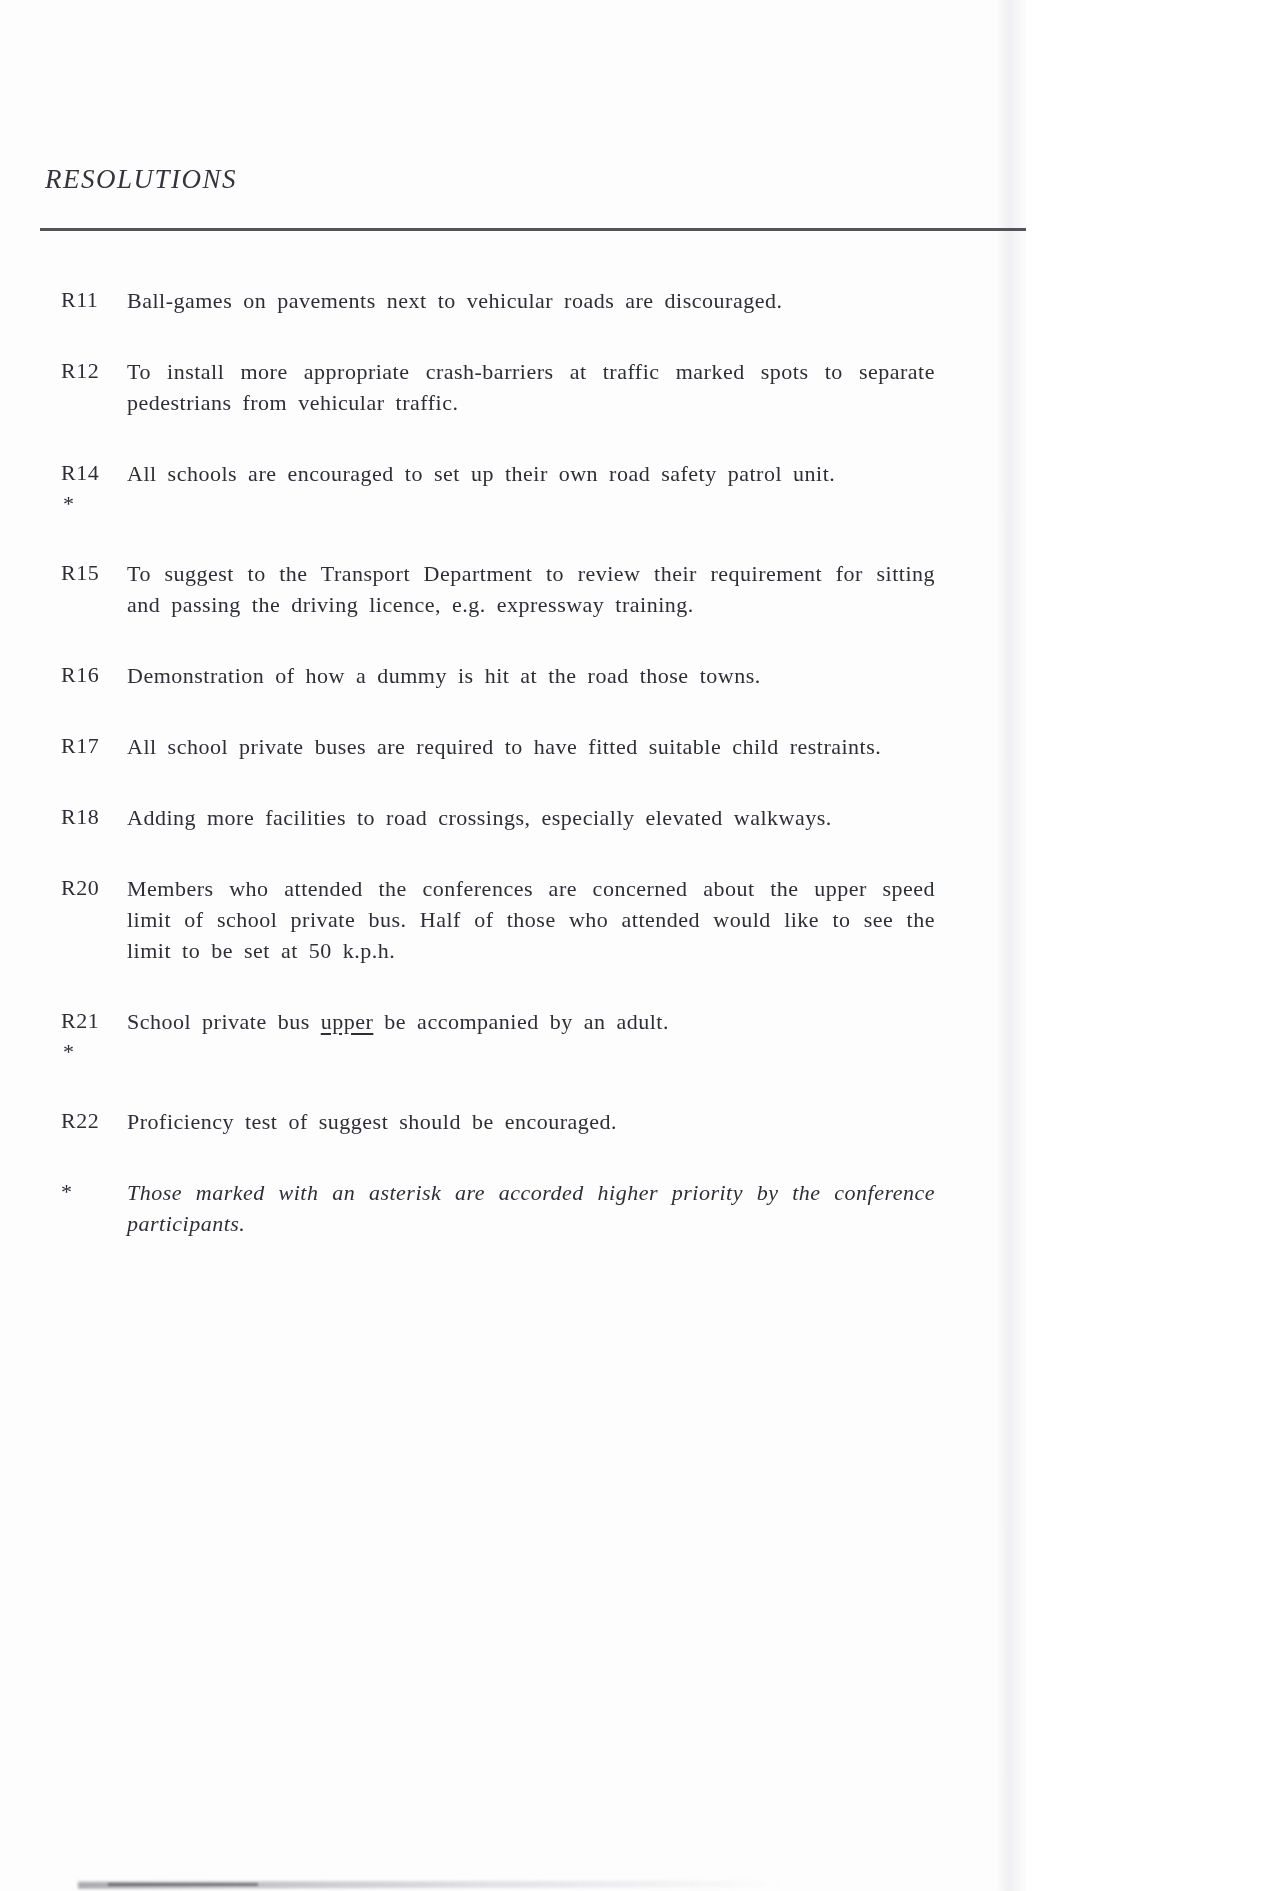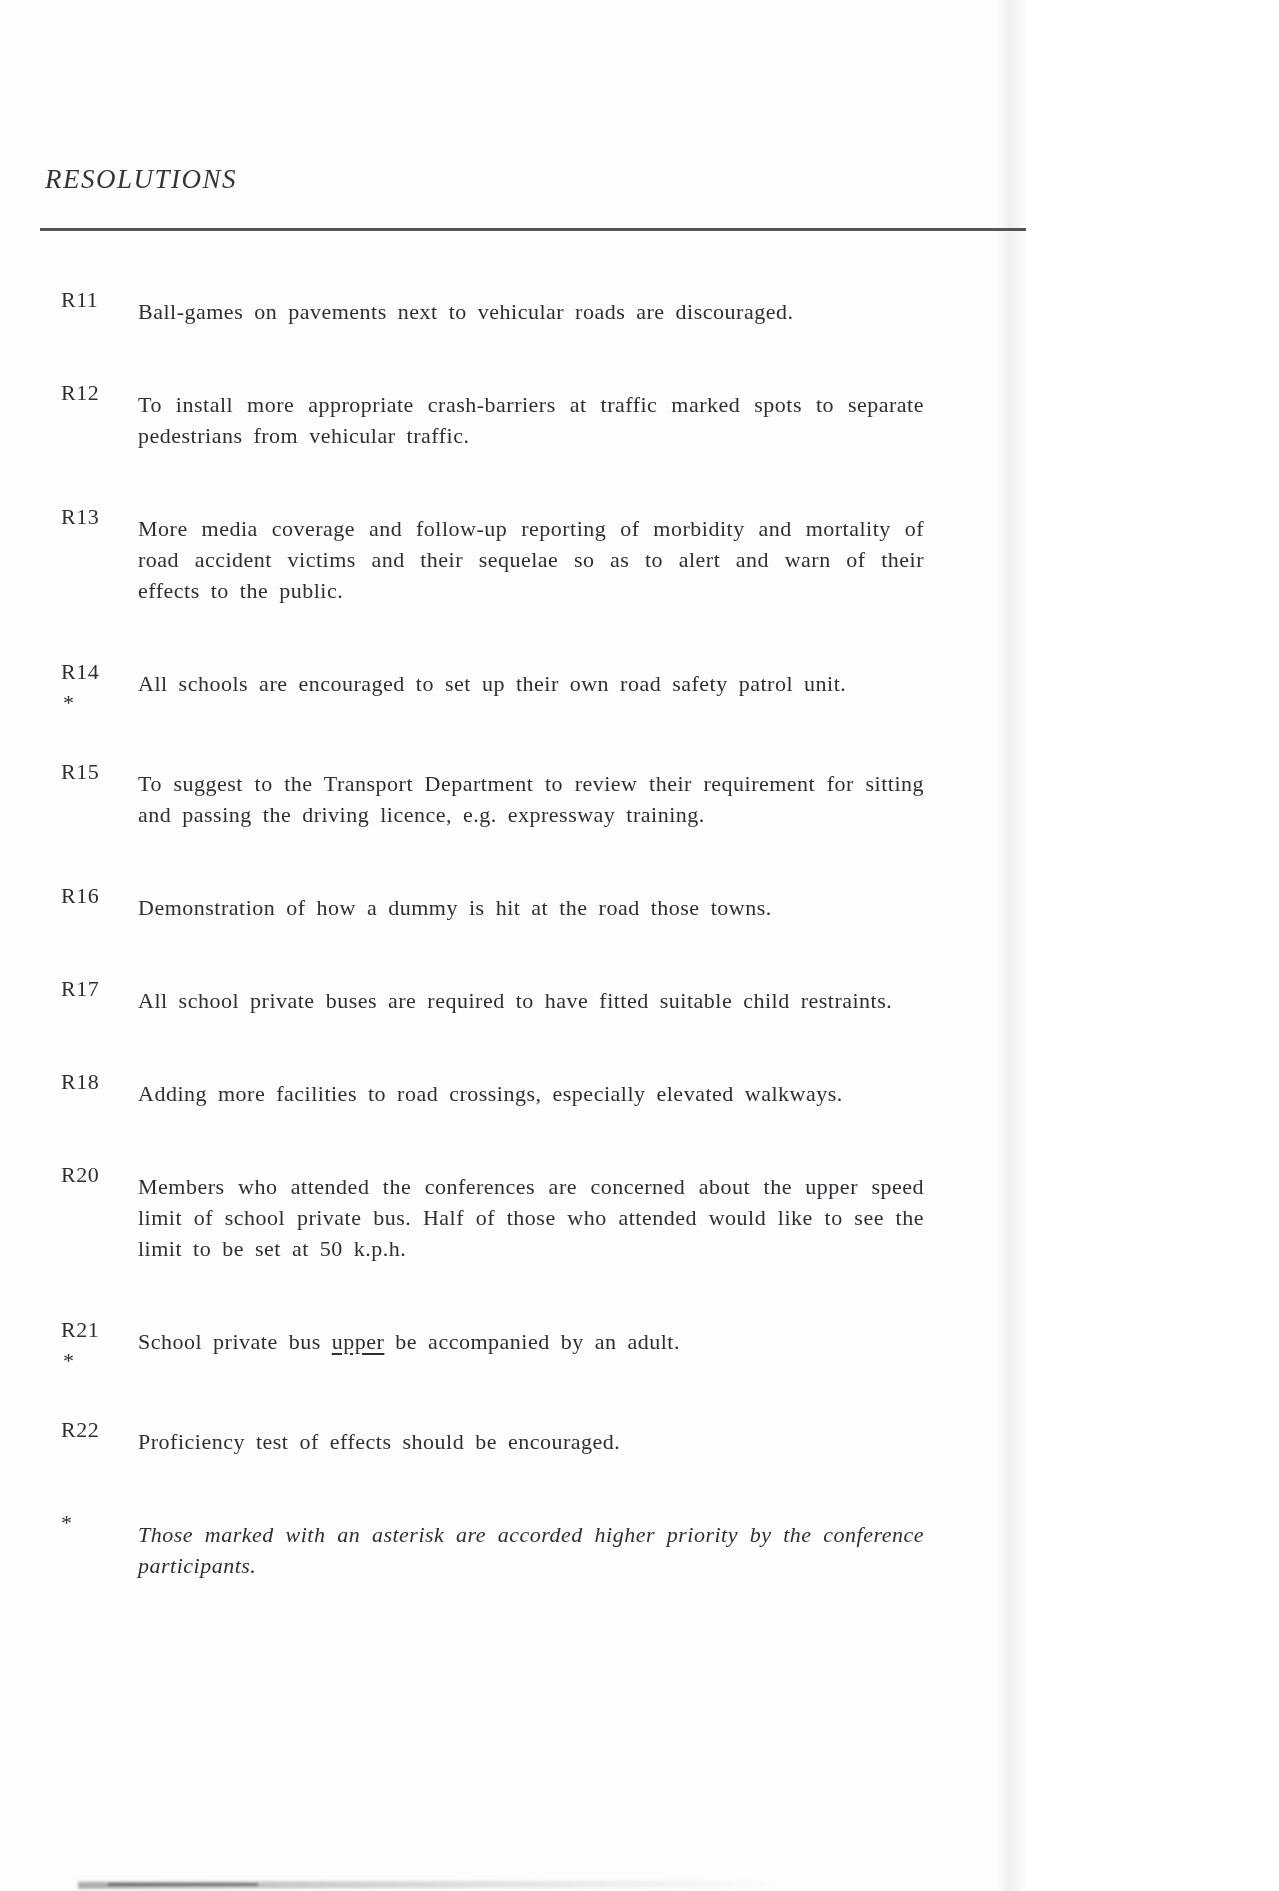--- a/index.html
+++ b/index.html
@@ -52,21 +52,21 @@
   .content {
     position: absolute; top: 284px; left: 61px; width: 875px;
     font-size: 22px; line-height: 31px;
     letter-spacing: 0.5px; word-spacing: 5px;
   }
   .item { display: flex; margin-bottom: 38px; }
   .label-col { width: 65px; flex: 0 0 65px; }
   .rlabel { display: block; }
   .marker { display: block; padding-left: 2px; }
   .body {
-    flex: 1; margin: 12px;
+    flex: 1; margin: 1px;
     text-align: justify;
     text-align-last: left;
   }
   .u {
     text-decoration: underline;
     text-decoration-thickness: 2px;
     text-underline-offset: 4px;
   }
   .footnote { margin-top: 28px; }
   .footnote .body { font-style: italic; }
@@ -94,27 +94,20 @@
     </div>
 
     <div class="item">
       <div class="label-col">
         <span class="rlabel">R12</span>
         <span class="marker"></span>
       </div>
       <p class="body">To install more appropriate crash-barriers at traffic marked spots to separate pedestrians from vehicular traffic.</p>
     </div>
 
-    <div class="item">
-      <div class="label-col">
-        <span class="rlabel">R13</span>
-        <span class="marker"></span>
-      </div>
-      <p class="body">More media coverage and follow-up reporting of morbidity and mortality of road accident victims and their sequelae so as to alert and warn of their effects to the public.</p>
-    </div>
 
     <div class="item">
       <div class="label-col">
         <span class="rlabel">R14</span>
         <span class="marker">*</span>
       </div>
       <p class="body">All schools are encouraged to set up their own road safety patrol unit.</p>
     </div>
 
     <div class="item">
@@ -164,21 +157,21 @@
         <span class="marker">*</span>
       </div>
       <p class="body"><span>School private bus </span><span class="u">upper</span><span> be accompanied by an adult.</span></p>
     </div>
 
     <div class="item">
       <div class="label-col">
         <span class="rlabel">R22</span>
         <span class="marker"></span>
       </div>
-      <p class="body">Proficiency test of effects should be encouraged.</p>
+      <p class="body">Proficiency test of suggest should be encouraged.</p>
     </div>
 
     <div class="item footnote">
       <div class="label-col">
         <span class="rlabel">*</span>
       </div>
       <p class="body">Those marked with an asterisk are accorded higher priority by the conference participants.</p>
     </div>
 
   </div>

